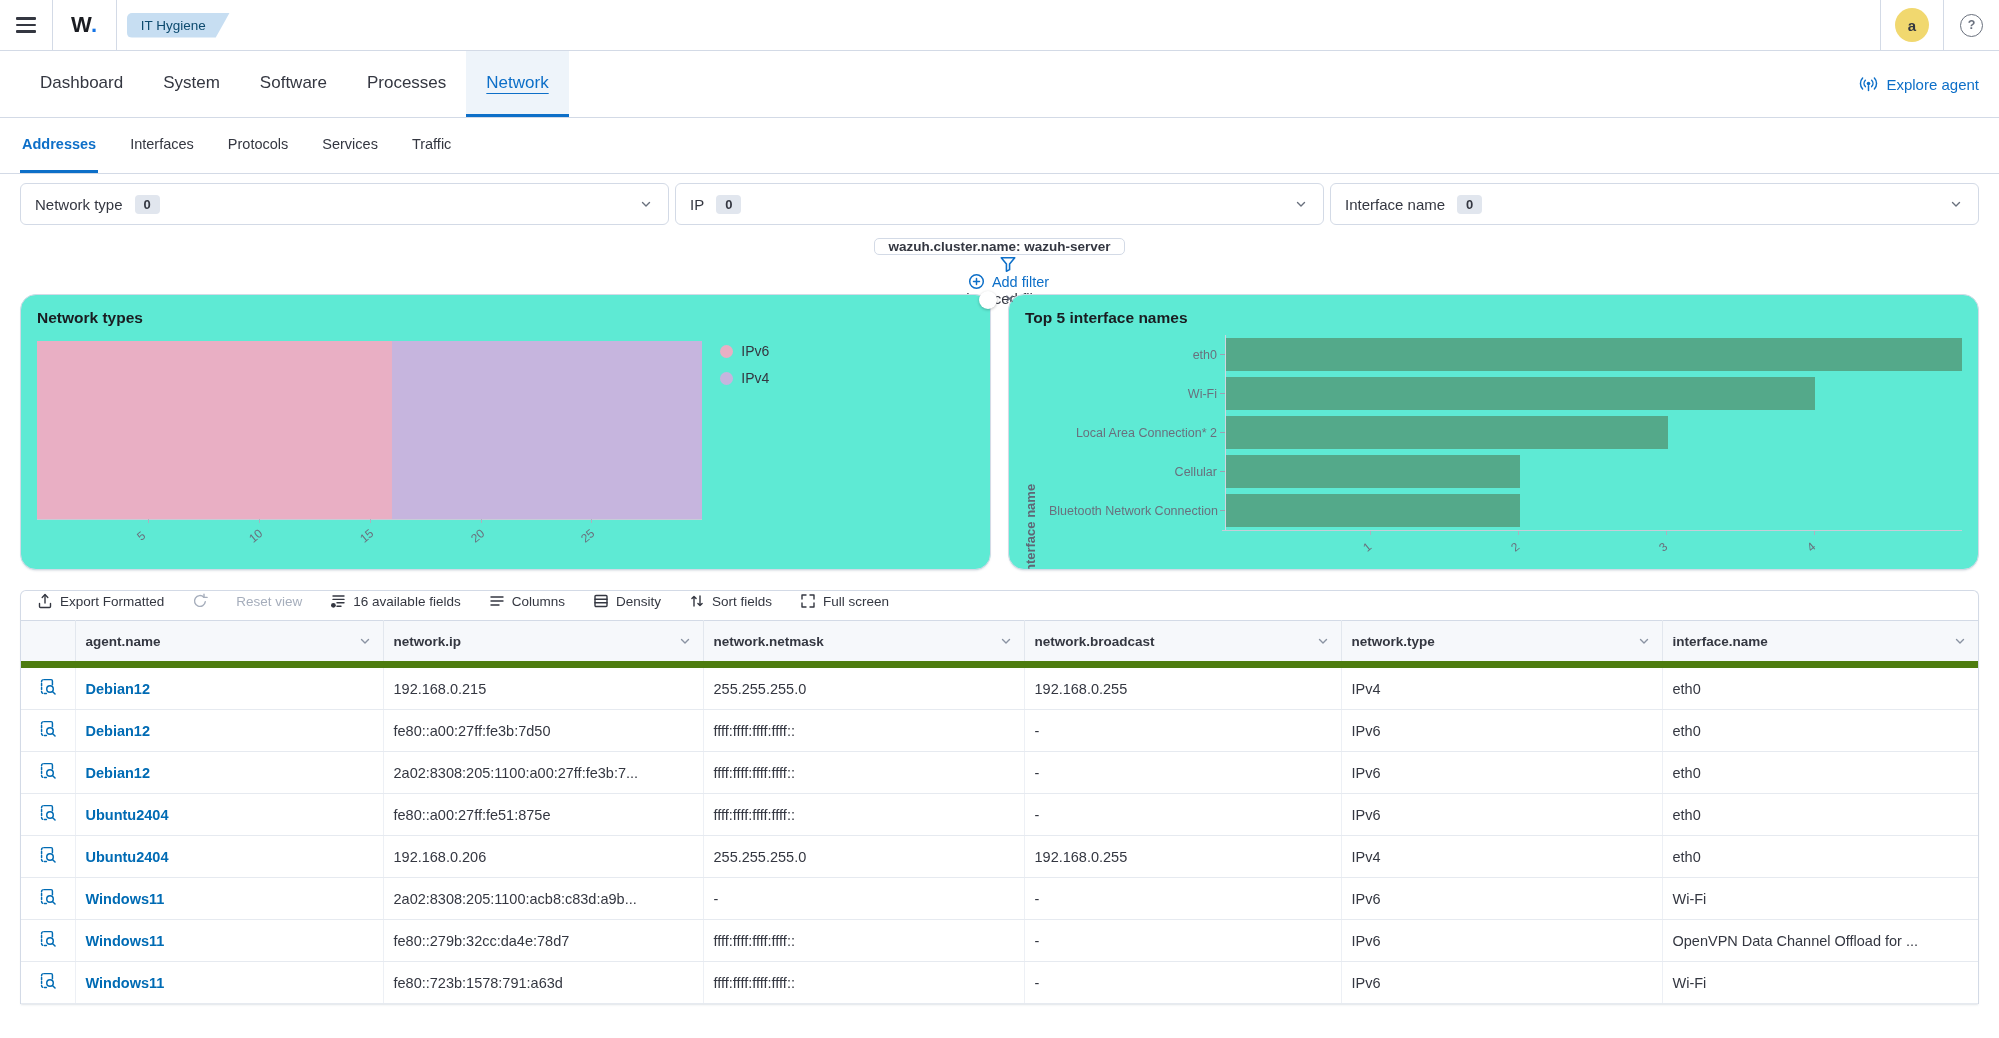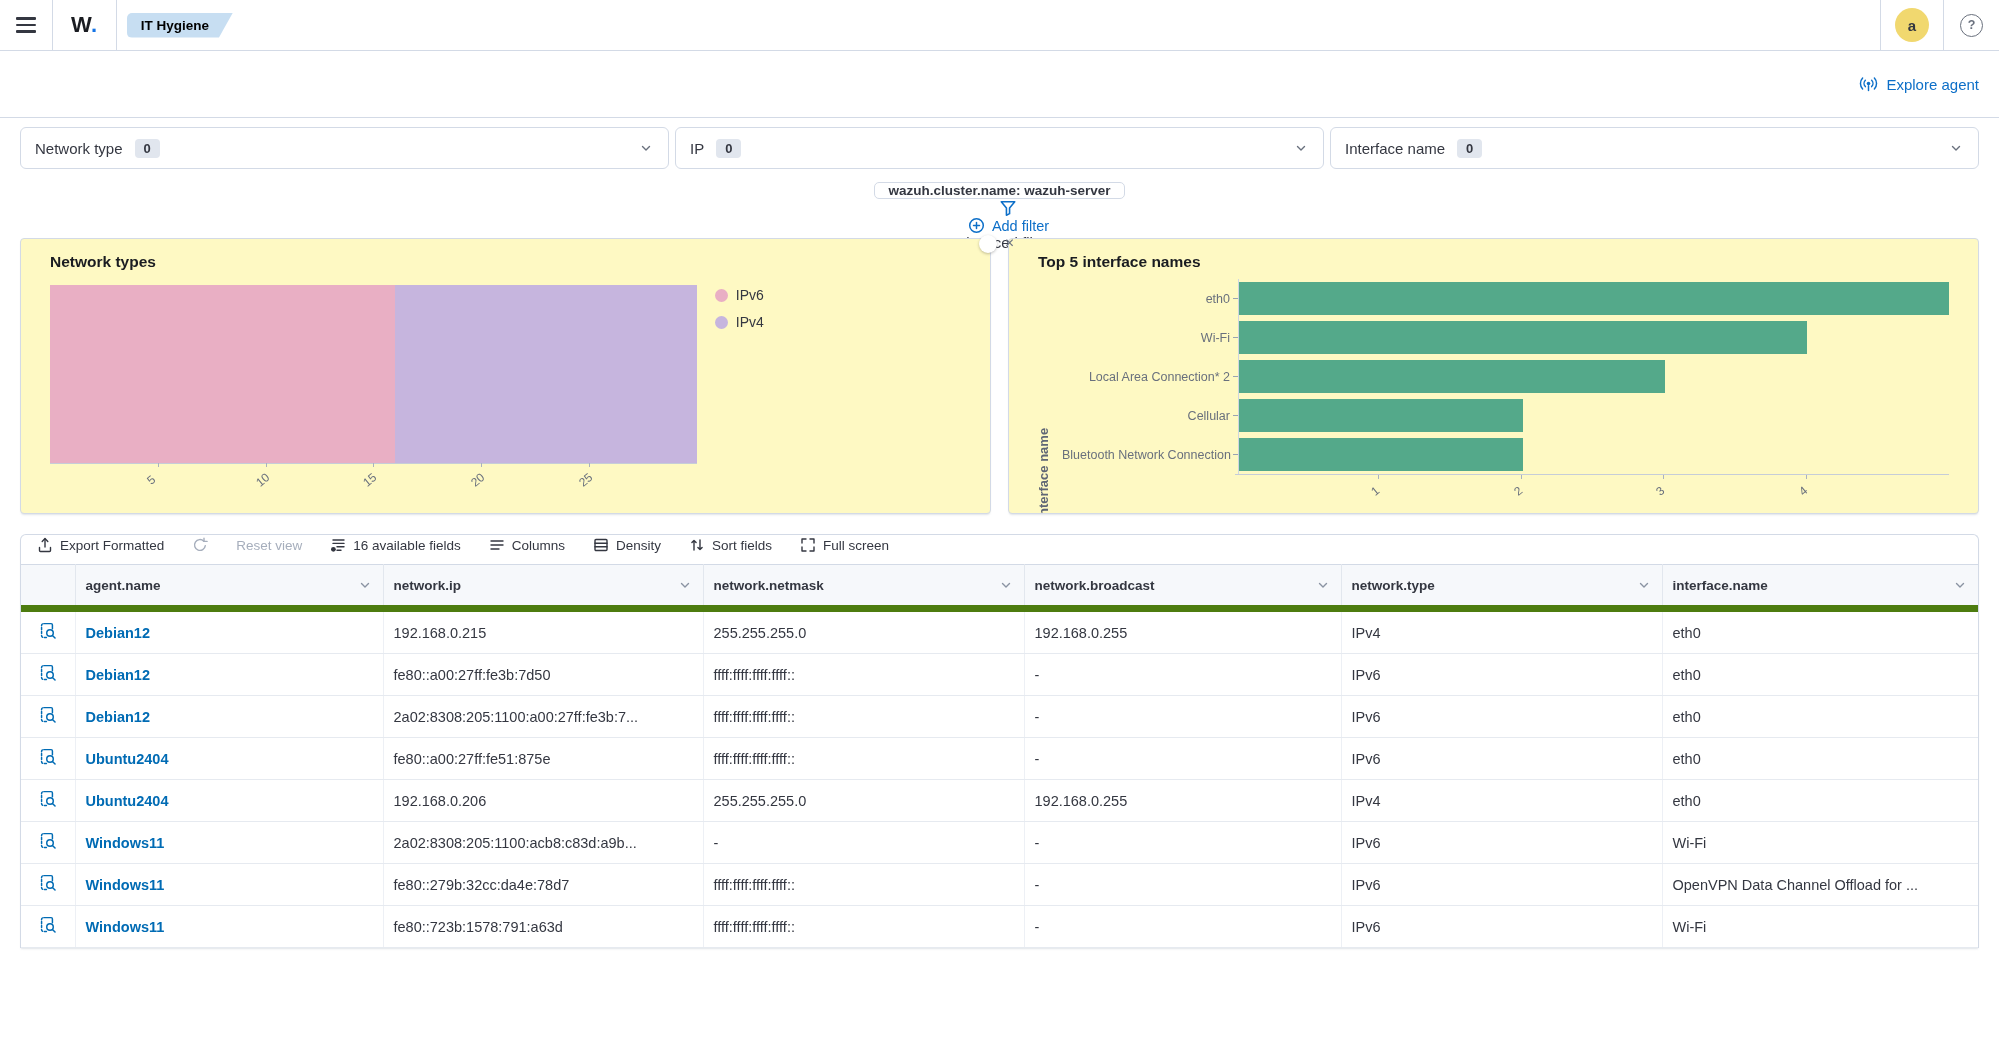--- a/index.html
+++ b/index.html
@@ -10,21 +10,21 @@
   }
   .ic{display:inline-flex;align-items:center;justify-content:center;line-height:0;}
   
   .topbar{height:50px;display:flex;align-items:center;border-bottom:1px solid #d3dae6;padding:0 0 0 16px;}
   .burger{width:20px;display:flex;flex-direction:column;gap:4px;cursor:pointer;margin-right:16px;}
   .burger span{height:2.4px;background:#343741;border-radius:1px;display:block;}
   .vdiv{width:1px;background:#d3dae6;align-self:stretch;}
   .logo{font-size:22px;font-weight:700;color:#1a1c21;margin:0 18px;letter-spacing:.5px;}
   .logo .dot{color:#1574e6;}
   .crumb{
-    margin-left:10px;background:#c7def2;color:#000000;font-size:13.5px;font-weight:700;
+    margin-left:10px;background:#c7def2;color:#0c4a6e;font-size:13.5px;font-weight:400;
     padding:5px 24px 5px 14px;border-radius:5px 0 0 5px;
     clip-path:polygon(0 0,100% 0,calc(100% - 14px) 100%,0 100%);
   }
   .topbar .spacer{flex:1;}
   .avatar{width:34px;height:34px;border-radius:50%;background:#f1d86f;color:#343741;
     display:flex;align-items:center;justify-content:center;font-size:15px;font-weight:600;margin:0 14px;cursor:pointer;}
   .help{width:21px;height:21px;border-radius:50%;border:1.6px solid #69707d;color:#69707d;margin:0 16px;
     display:flex;align-items:center;justify-content:center;cursor:pointer;}
   .help::after{content:"?";font-size:12.5px;font-weight:700;}
   
@@ -51,21 +51,21 @@
   .funnel{color:#0d6fc8;margin-left:16px;cursor:pointer;}
   .addfilter{display:flex;align-items:center;gap:7px;color:#0d6fc8;font-size:14.5px;margin-left:18px;cursor:pointer;}
   .filterbar .spacer{flex:1;}
   .switch{width:44px;height:20px;border-radius:10px;background:#e9edf3;position:relative;cursor:pointer;box-shadow:inset 0 0 0 1px #dde2ea;}
   .switch .knob{position:absolute;left:1px;top:1px;width:18px;height:18px;border-radius:50%;background:#fff;
     box-shadow:0 1px 3px rgba(0,0,0,.25);}
   .switch::after{content:"✕";position:absolute;right:7px;top:1.5px;font-size:12px;color:#6a7180;font-weight:700;}
   .advlabel{margin-left:10px;font-size:15px;color:#343741;}
   
   .panels{display:flex;gap:17px;padding:20px 20px 0 20px;height:296px;box-sizing:border-box;}
-  .panel{flex:1;border:1px solid #d3dae6;border-radius:4px;background:#fef9c3;padding:14px 29px;
+  .panel{flex:1;border:1px solid #d3dae6;border-radius:16px;background:#5eead4;padding:14px 16px;
     box-shadow:0 2px 2px -1px rgba(152,162,179,.3);box-sizing:border-box;overflow:hidden;}
   .ptitle{font-size:15.5px;font-weight:700;color:#1a1c21;}
   
   .nt{display:flex;margin-top:14px;}
   .nt-plot{flex:0 0 71%;}
   .nt-bar{height:178px;display:flex;width:100%;}
   .nt-bar .seg{height:100%;}
   .nt-axis{position:relative;height:1px;background:#c6cdd8;}
   .nt-axis i{position:absolute;width:1px;height:4px;background:#aab2c0;top:0;}
   .nt-ticks{position:relative;height:32px;}
@@ -123,35 +123,49 @@
     <div class="vdiv"></div>
     <div class="crumb">IT Hygiene</div>
     <div class="spacer"></div>
     <div class="vdiv"></div>
     <div class="avatar">a</div>
     <div class="vdiv"></div>
     <div class="help"></div>
   </header>
 
   <nav class="tabbar">
+    <div class="tabs-inner" id="tabs-inner">
+        <div class="tab">Dashboard</div>
+        <div class="tab">System</div>
+        <div class="tab">Software</div>
+        <div class="tab">Processes</div>
+        <div class="tab active">Network</div>
+      </div>
     <div class="explore">
       <span class="ic" id="explore-icon">
           <svg width="21" height="17" viewBox="0 0 20 16" fill="none" stroke="currentColor" stroke-width="1.4" stroke-linecap="round" stroke-linejoin="round">
             <circle cx="10" cy="7" r="1.7" fill="currentColor" stroke="none"></circle>
             <path d="M10 9.2v4.6"></path>
             <path d="M7 4a4.3 4.3 0 0 0 0 6"></path>
             <path d="M13 4a4.3 4.3 0 0 1 0 6"></path>
             <path d="M4.4 1.8a7.6 7.6 0 0 0 0 10.4"></path>
             <path d="M15.6 1.8a7.6 7.6 0 0 1 0 10.4"></path>
           </svg>
         </span>
       <span>Explore agent</span>
     </div>
   </nav>
 
+  <nav class="subtabbar" id="subtabs">
+      <div class="subtab active">Addresses</div>
+      <div class="subtab">Interfaces</div>
+      <div class="subtab">Protocols</div>
+      <div class="subtab">Services</div>
+      <div class="subtab">Traffic</div>
+    </nav>
 
   <div class="filter-selects" id="filter-selects">
       <div class="fselect">
         <span class="lbl">Network type</span>
         <span class="badge">0</span>
         <span class="ic chev">
           <svg width="16" height="16" viewBox="0 0 16 16" fill="none" stroke="currentColor" stroke-width="1.4" stroke-linecap="round" stroke-linejoin="round">
             <path d="M4.5 6.5L8 10l3.5-3.5"></path>
           </svg>
         </span>

